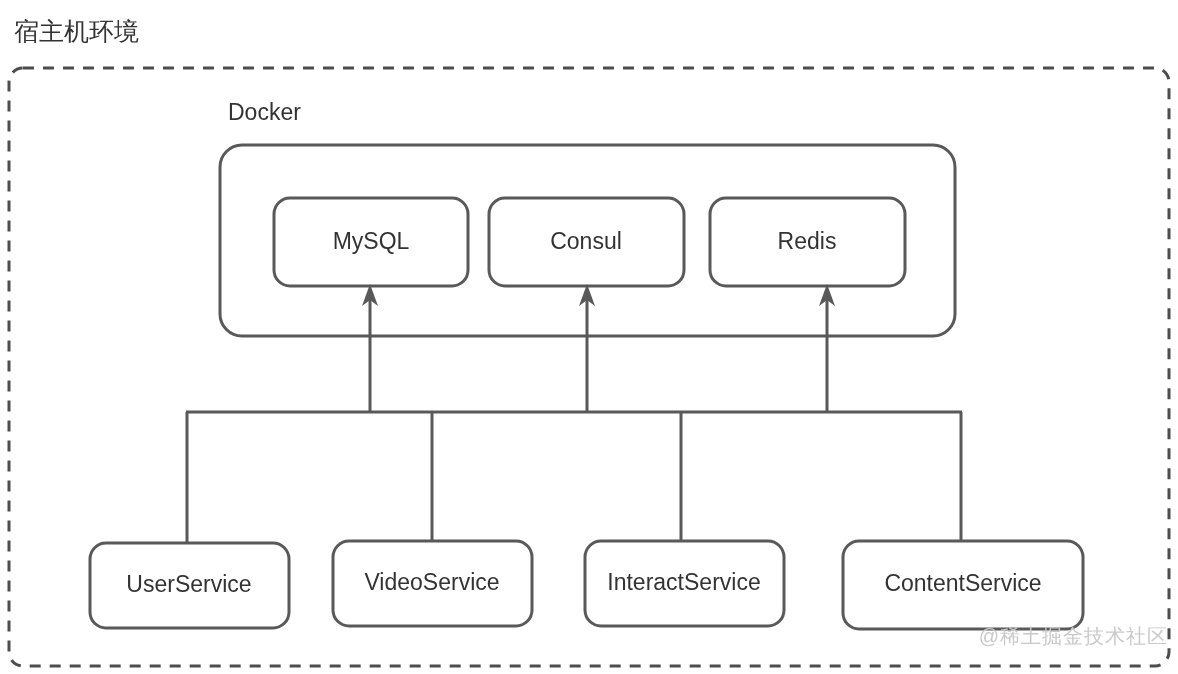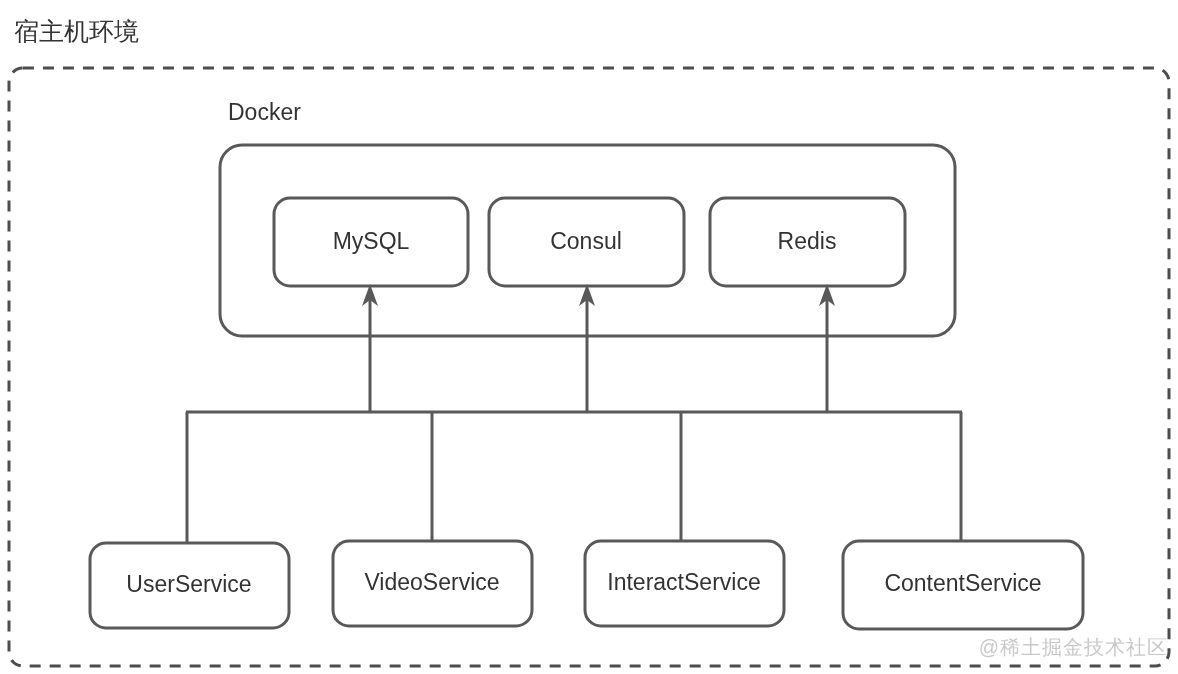--- a/index.html
+++ b/index.html
@@ -66,21 +66,21 @@
     stroke-linecap: butt;
     stroke-linejoin: round;
   }
   .arrow-head {
     fill: #595959;
     stroke: none;
   }
   .watermark {
     position: absolute;
     right: 10px;
-    bottom: 13px;
+    bottom: 24px;
     font-size: 20px;
     color: #c9c9c9;
     font-family: "Liberation Sans", sans-serif;
     letter-spacing: 1px;
     white-space: nowrap;
     user-select: none;
   }
 </style>
 </head>
 <body>

